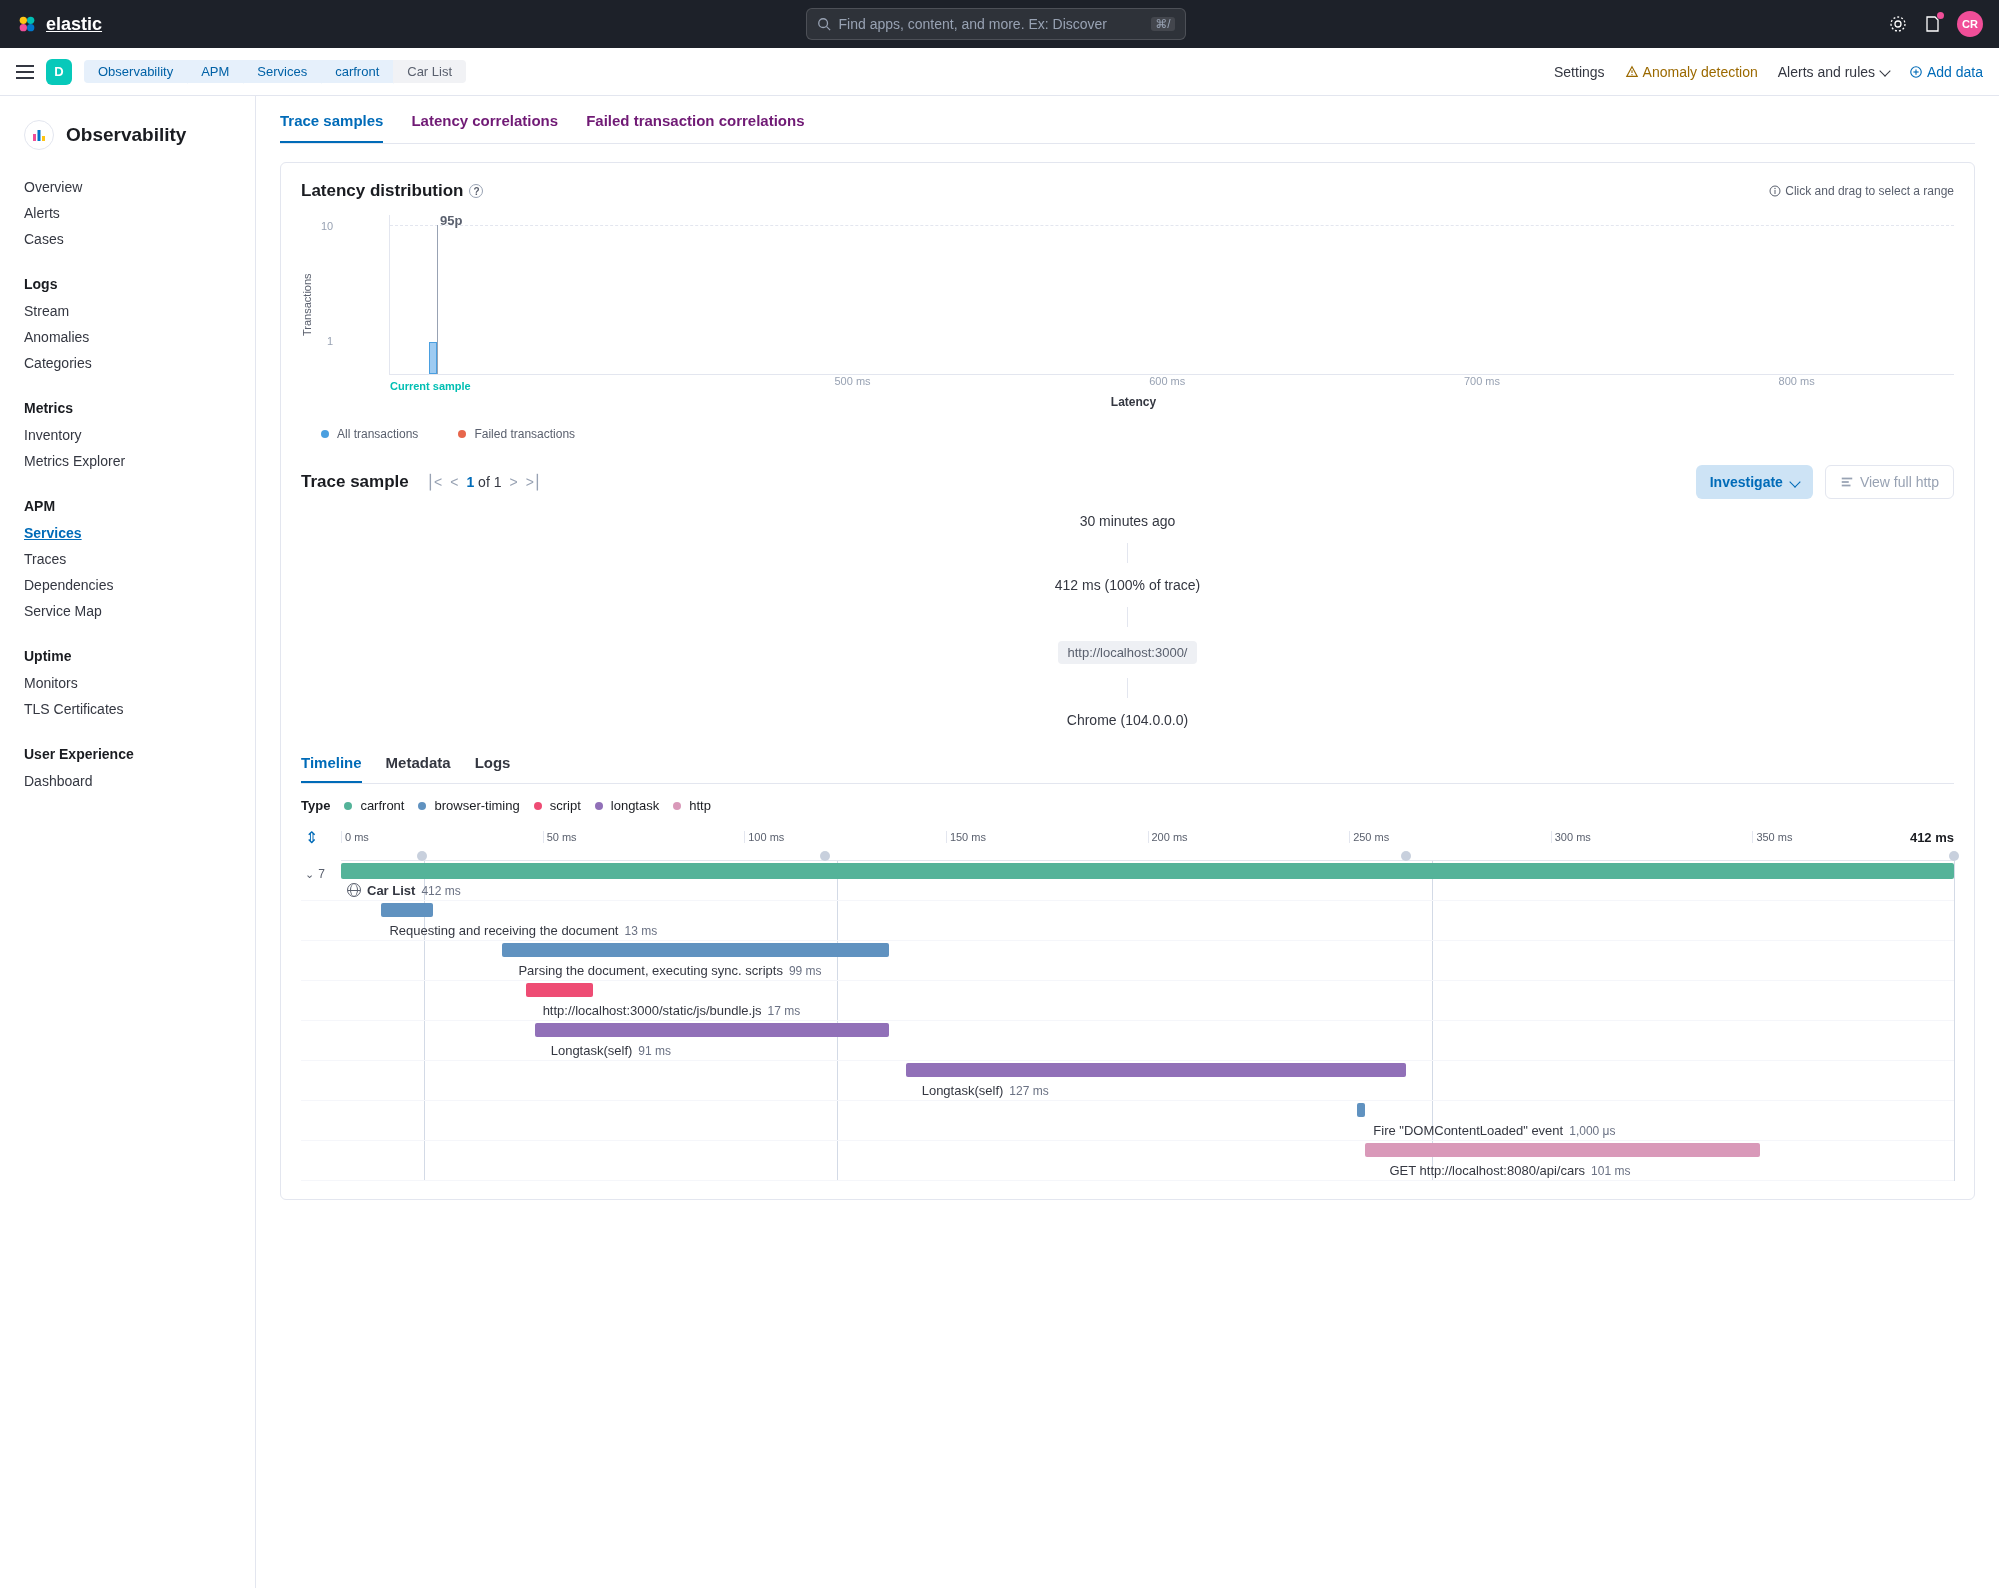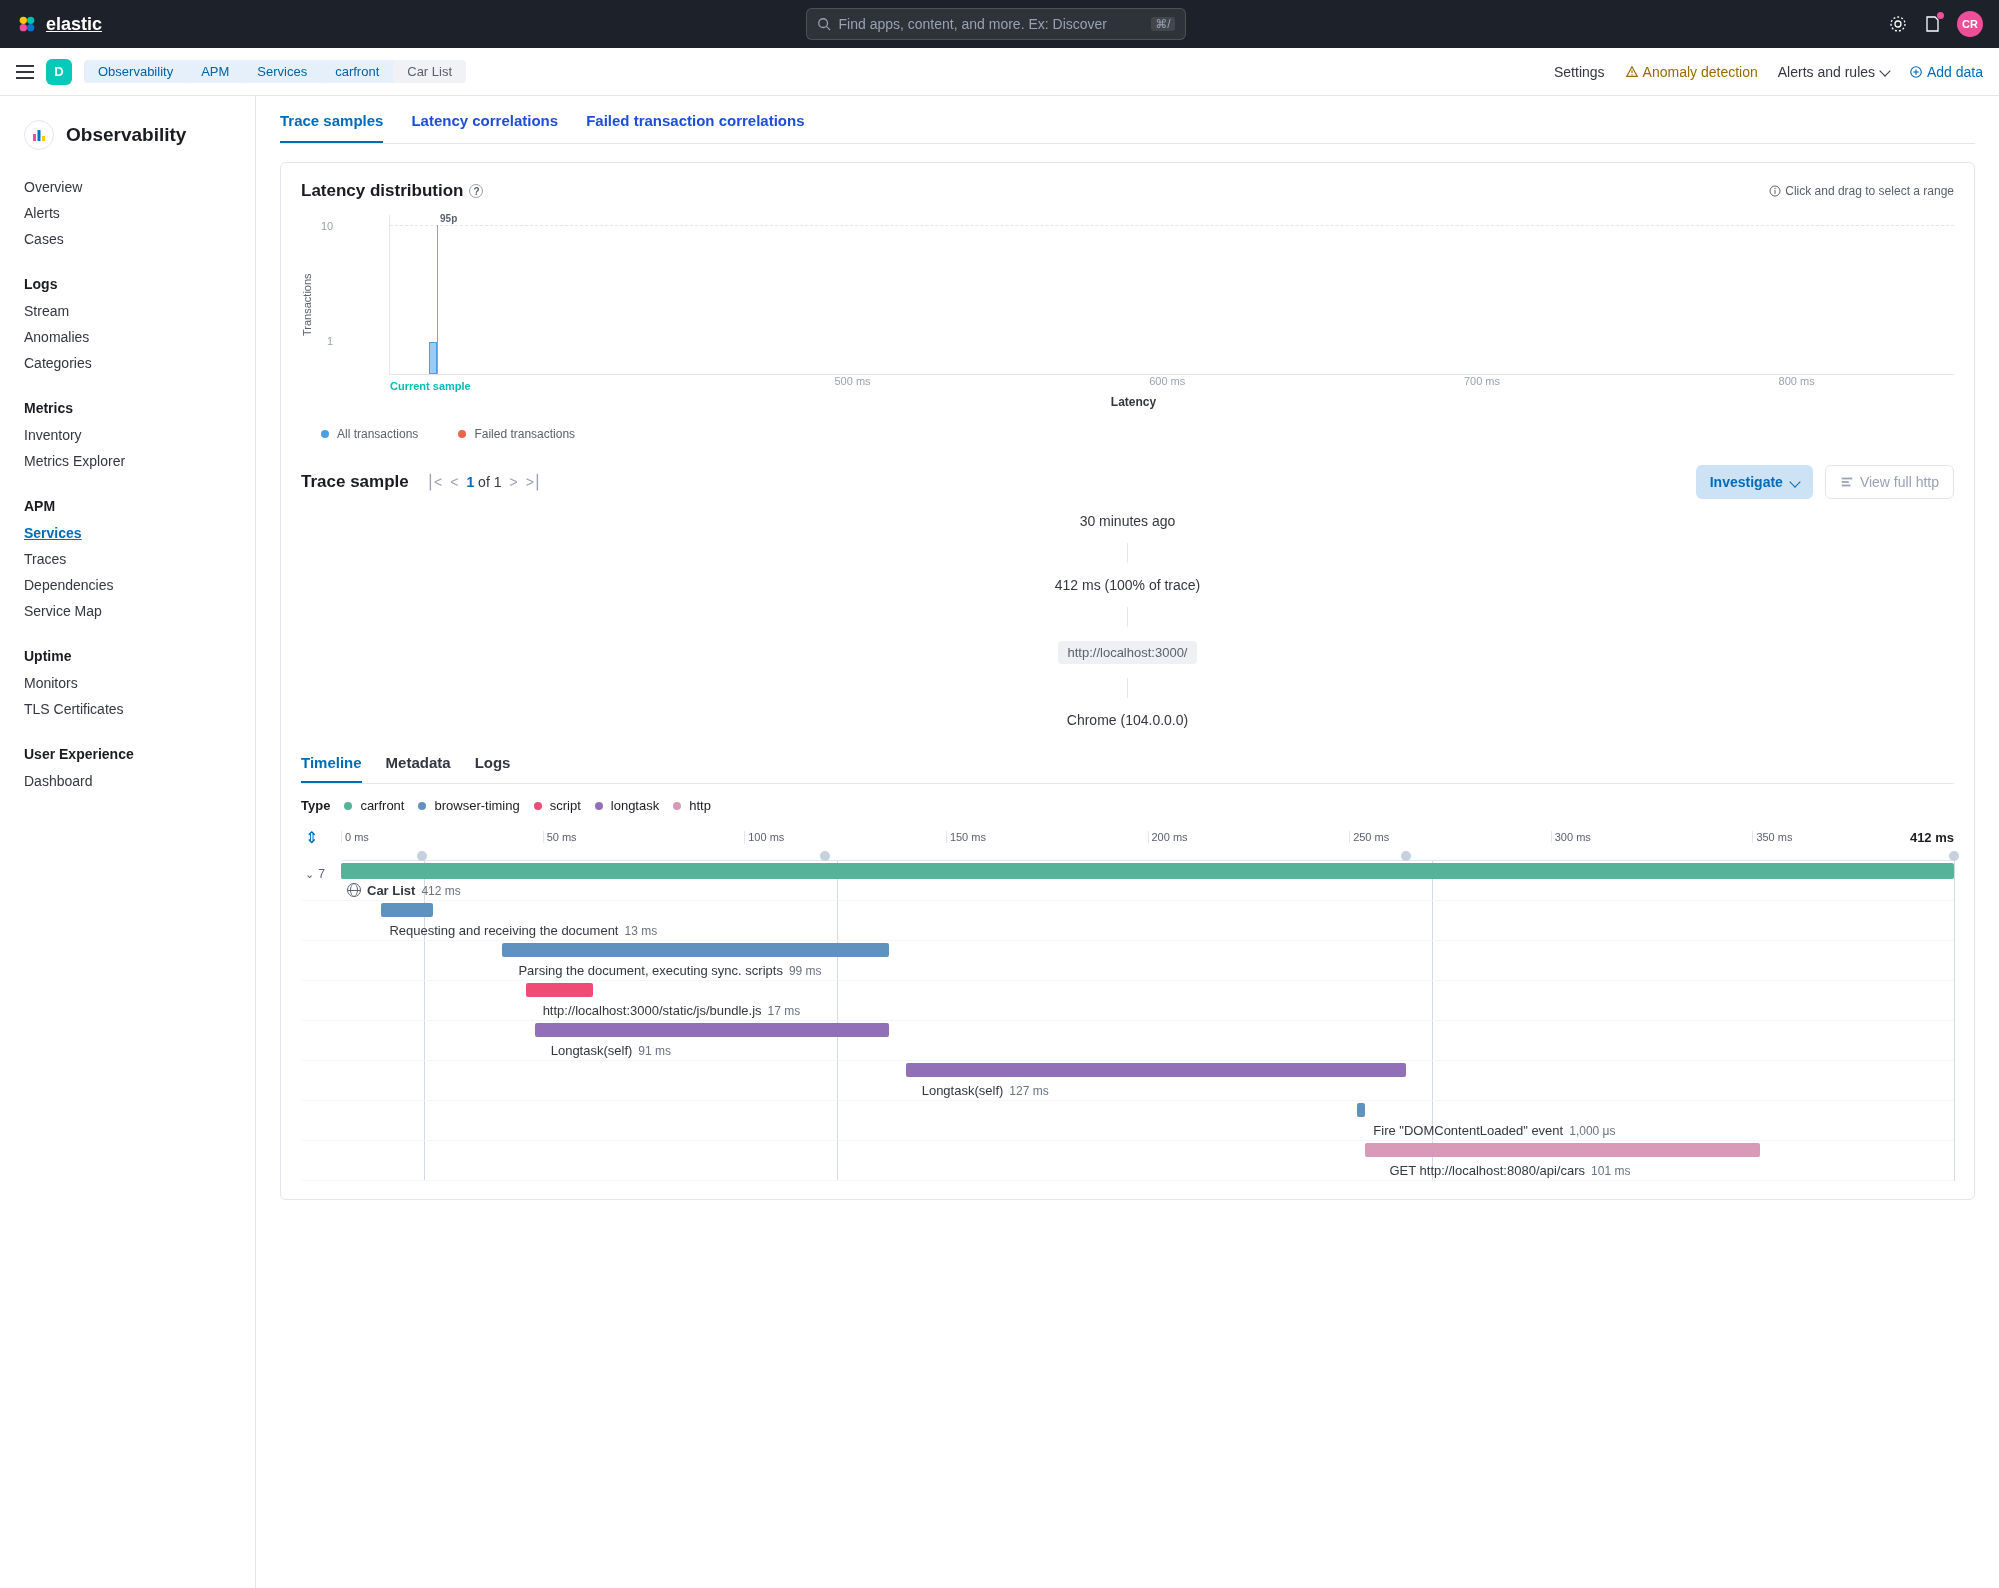--- a/index.html
+++ b/index.html
@@ -43,35 +43,35 @@
 .side-header { display: flex; align-items: center; gap: 12px; padding: 8px 24px 18px; }
 .side-icon { width: 30px; height: 30px; border-radius: 50%; background: #fff; border: 1px solid #e3e6ef; display: flex; align-items: center; justify-content: center; }
 .side-title { font-size: 19px; font-weight: 700; }
 .side-group { padding: 6px 0 12px; }
 .side-label { font-size: 14px; font-weight: 700; padding: 6px 24px; color: #1a1c21; }
 .side-item { font-size: 14px; padding: 5px 24px; color: #343741; cursor: pointer; }
 .side-item.active { color: #006bb8; text-decoration: underline; font-weight: 600; }
 
 .main { flex: 1; padding: 0 24px 40px; background: #fff; }
 .tabs { display: flex; gap: 28px; border-bottom: 1px solid #e3e6ef; }
-.tab { padding: 16px 0 12px; font-size: 15px; font-weight: 700; color: #1d4ed8; cursor: pointer; border-bottom: 2px solid transparent; }
+.tab { padding: 16px 0 12px; font-size: 15px; font-weight: 700; color: #701a75; cursor: pointer; border-bottom: 2px solid transparent; }
 .tab.active { color: #006bb8; border-bottom-color: #006bb8; }
 
 .panel { border: 1px solid #e3e6ef; border-radius: 6px; margin-top: 18px; padding: 18px 20px; }
 .panel-head { display: flex; justify-content: space-between; align-items: center; }
 .panel-title { font-size: 17px; font-weight: 700; display: flex; align-items: center; gap: 6px; }
 .help-icon { width: 14px; height: 14px; border: 1px solid #98a2b3; border-radius: 50%; display: inline-flex; align-items: center; justify-content: center; font-size: 10px; color: #5a606e; }
 .hint { font-size: 12px; color: #5a606e; display: flex; align-items: center; gap: 4px; }
 
 .chart-area { margin-top: 14px; position: relative; height: 160px; display: flex; gap: 40px; }
 .y-axis-label { writing-mode: vertical-rl; transform: rotate(180deg); font-size: 11px; color: #5a606e; text-align: center; padding: 10px 0; }
 .chart-body { flex: 1; position: relative; border-left: 1px solid #e3e6ef; border-bottom: 1px solid #e3e6ef; margin-left: 6px; }
 .y-tick { position: absolute; left: -22px; font-size: 11px; color: #98a2b3; }
 .grid-line { position: absolute; left: 0; right: 0; border-top: 1px dashed #e3e6ef; }
-.ann-95p { position: absolute; top: -2px; font-size: 10px; font-weight: 600; color: #5a606e; }
+.ann-95p { position: absolute; top: -2px; font-size: 13px; font-weight: 600; color: #5a606e; }
 .ann-line { position: absolute; top: 10px; bottom: 0; width: 1px; background: #98a2b3; }
 .bar-sample { position: absolute; bottom: 0; width: 8px; height: 32px; background: #9ecbf2; border: 1px solid #4a9fe0; }
 .cur-sample { position: absolute; bottom: -18px; font-size: 11px; font-weight: 700; color: #00bfb3; }
 .x-ticks { display: flex; margin-left: 36px; font-size: 11px; color: #98a2b3; }
 .x-tick { flex: 1; text-align: center; }
 .x-label { text-align: center; font-size: 12px; color: #343741; margin-top: 8px; font-weight: 600; }
 .legend { display: flex; gap: 40px; margin-top: 18px; font-size: 12px; color: #5a606e; padding-left: 20px; }
 .legend-item { display: flex; align-items: center; gap: 8px; }
 .dot { width: 8px; height: 8px; border-radius: 50%; }
 

